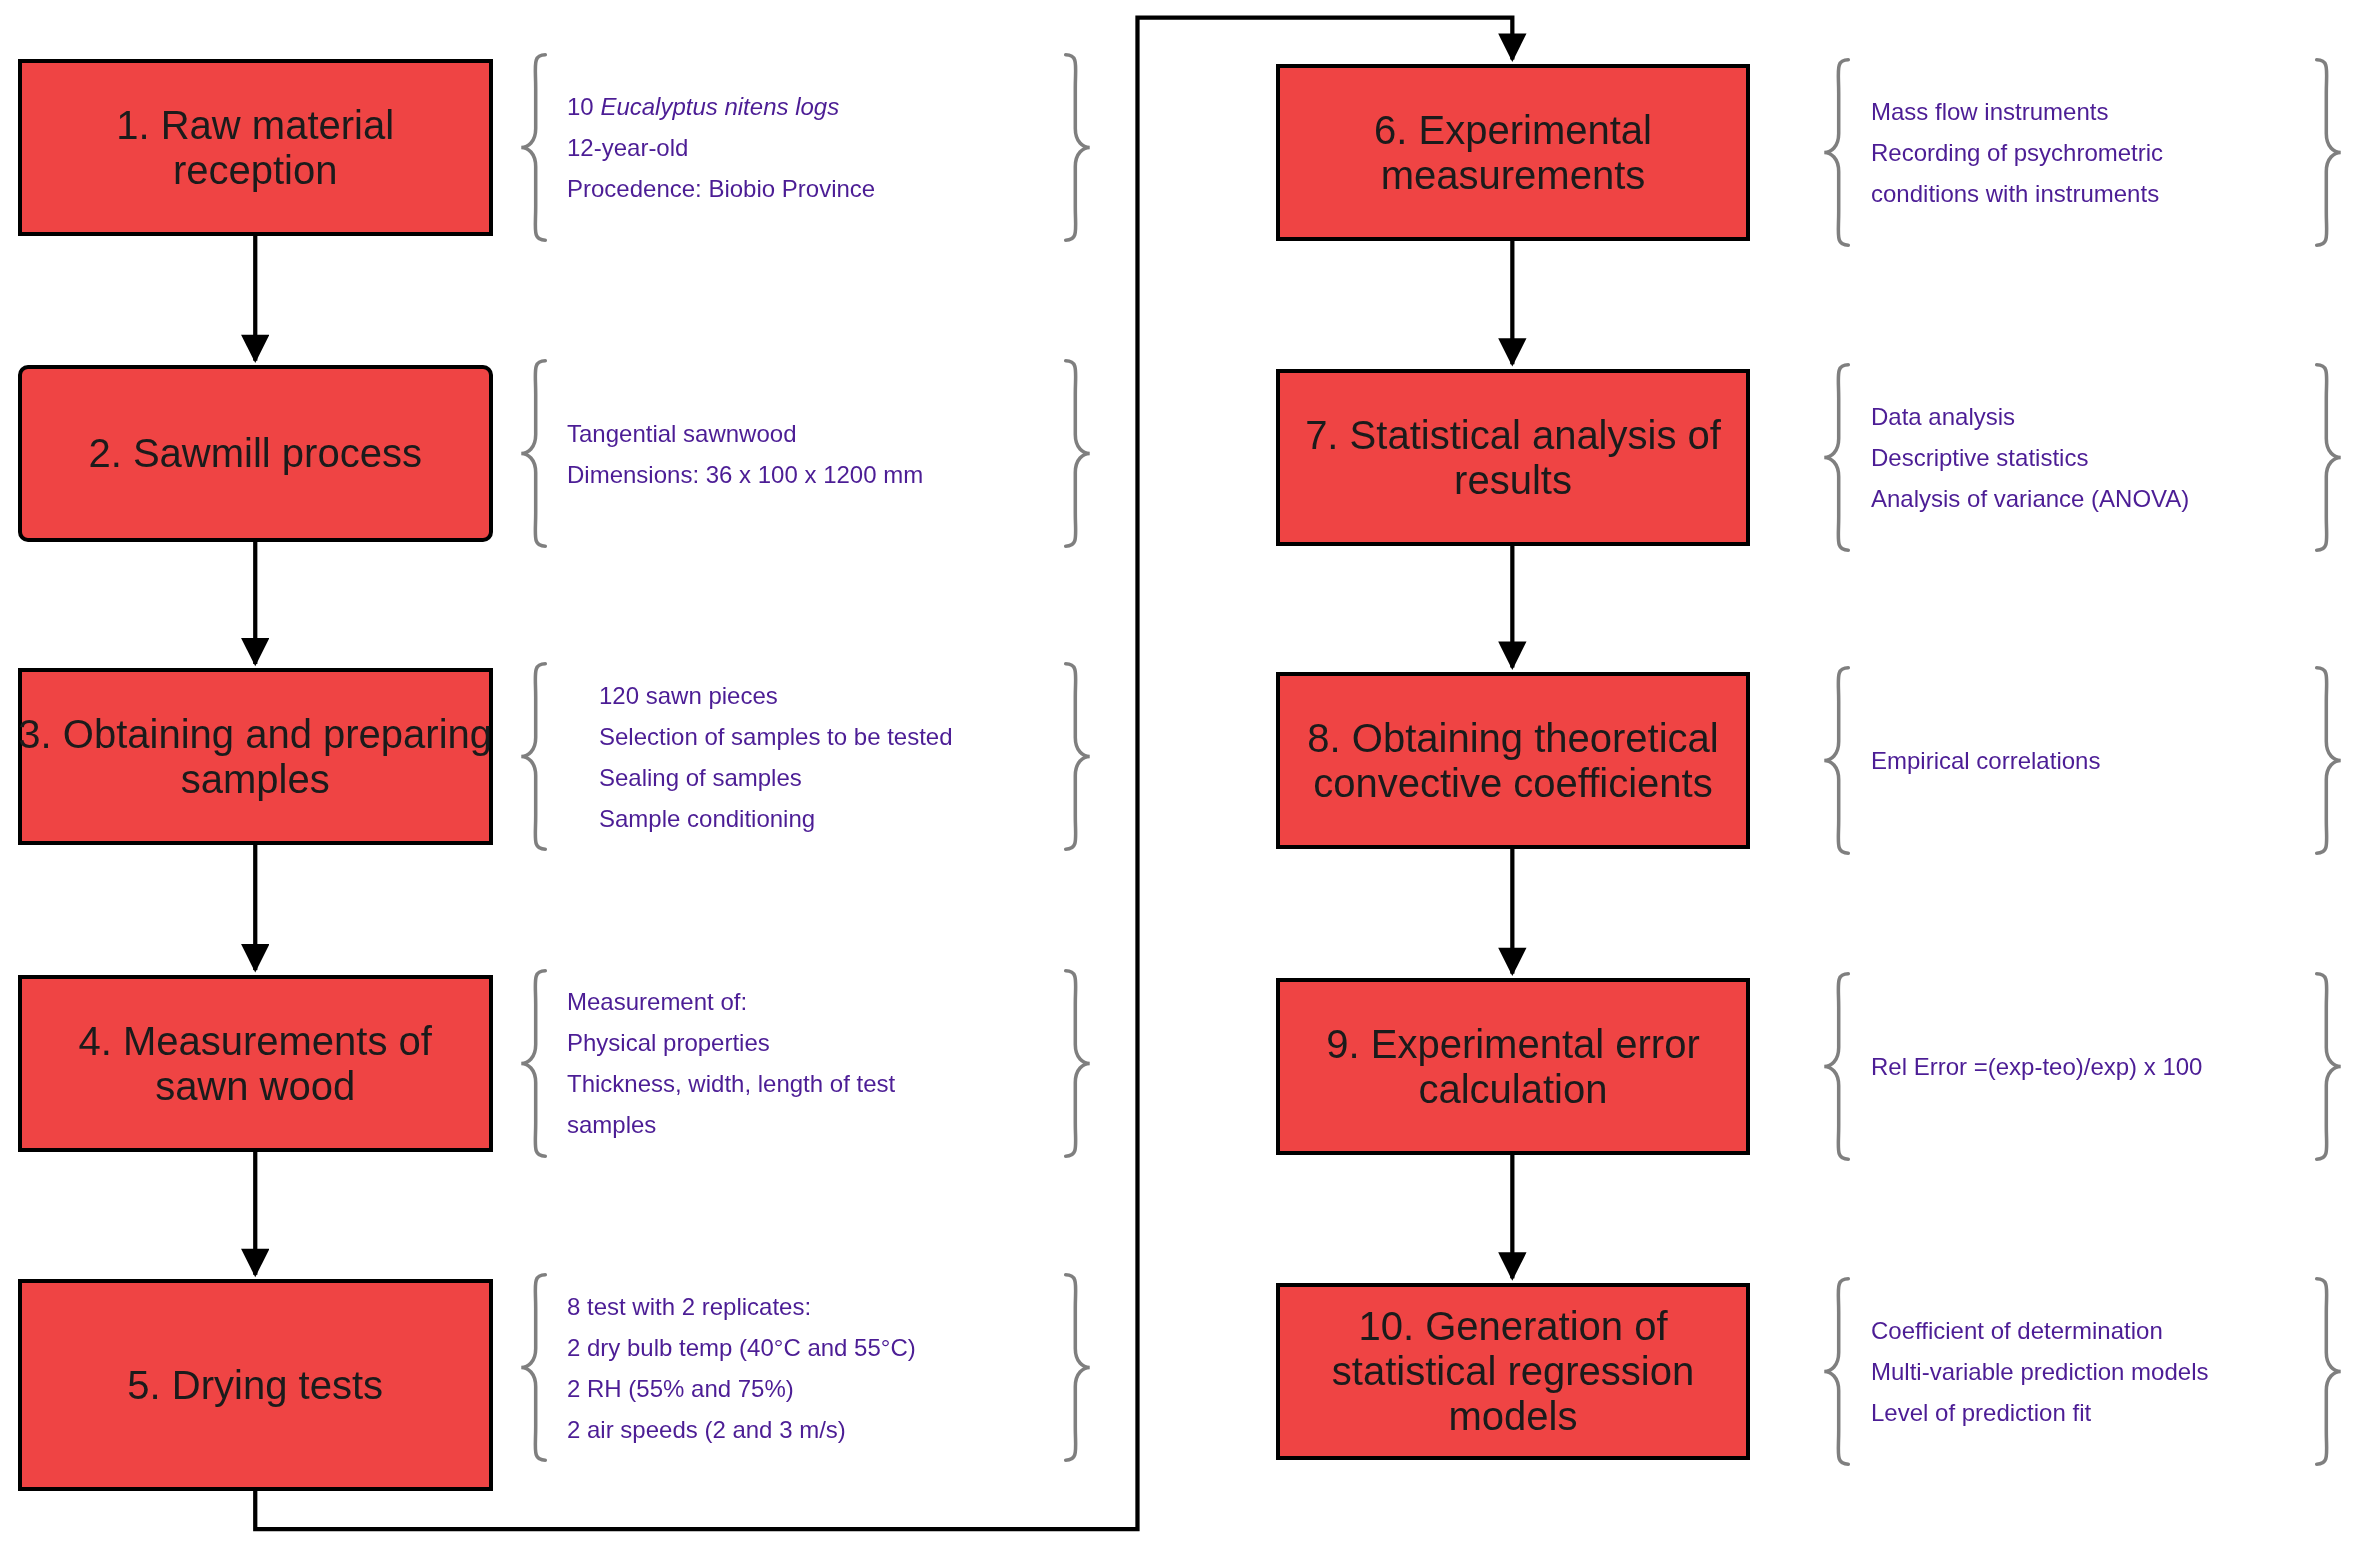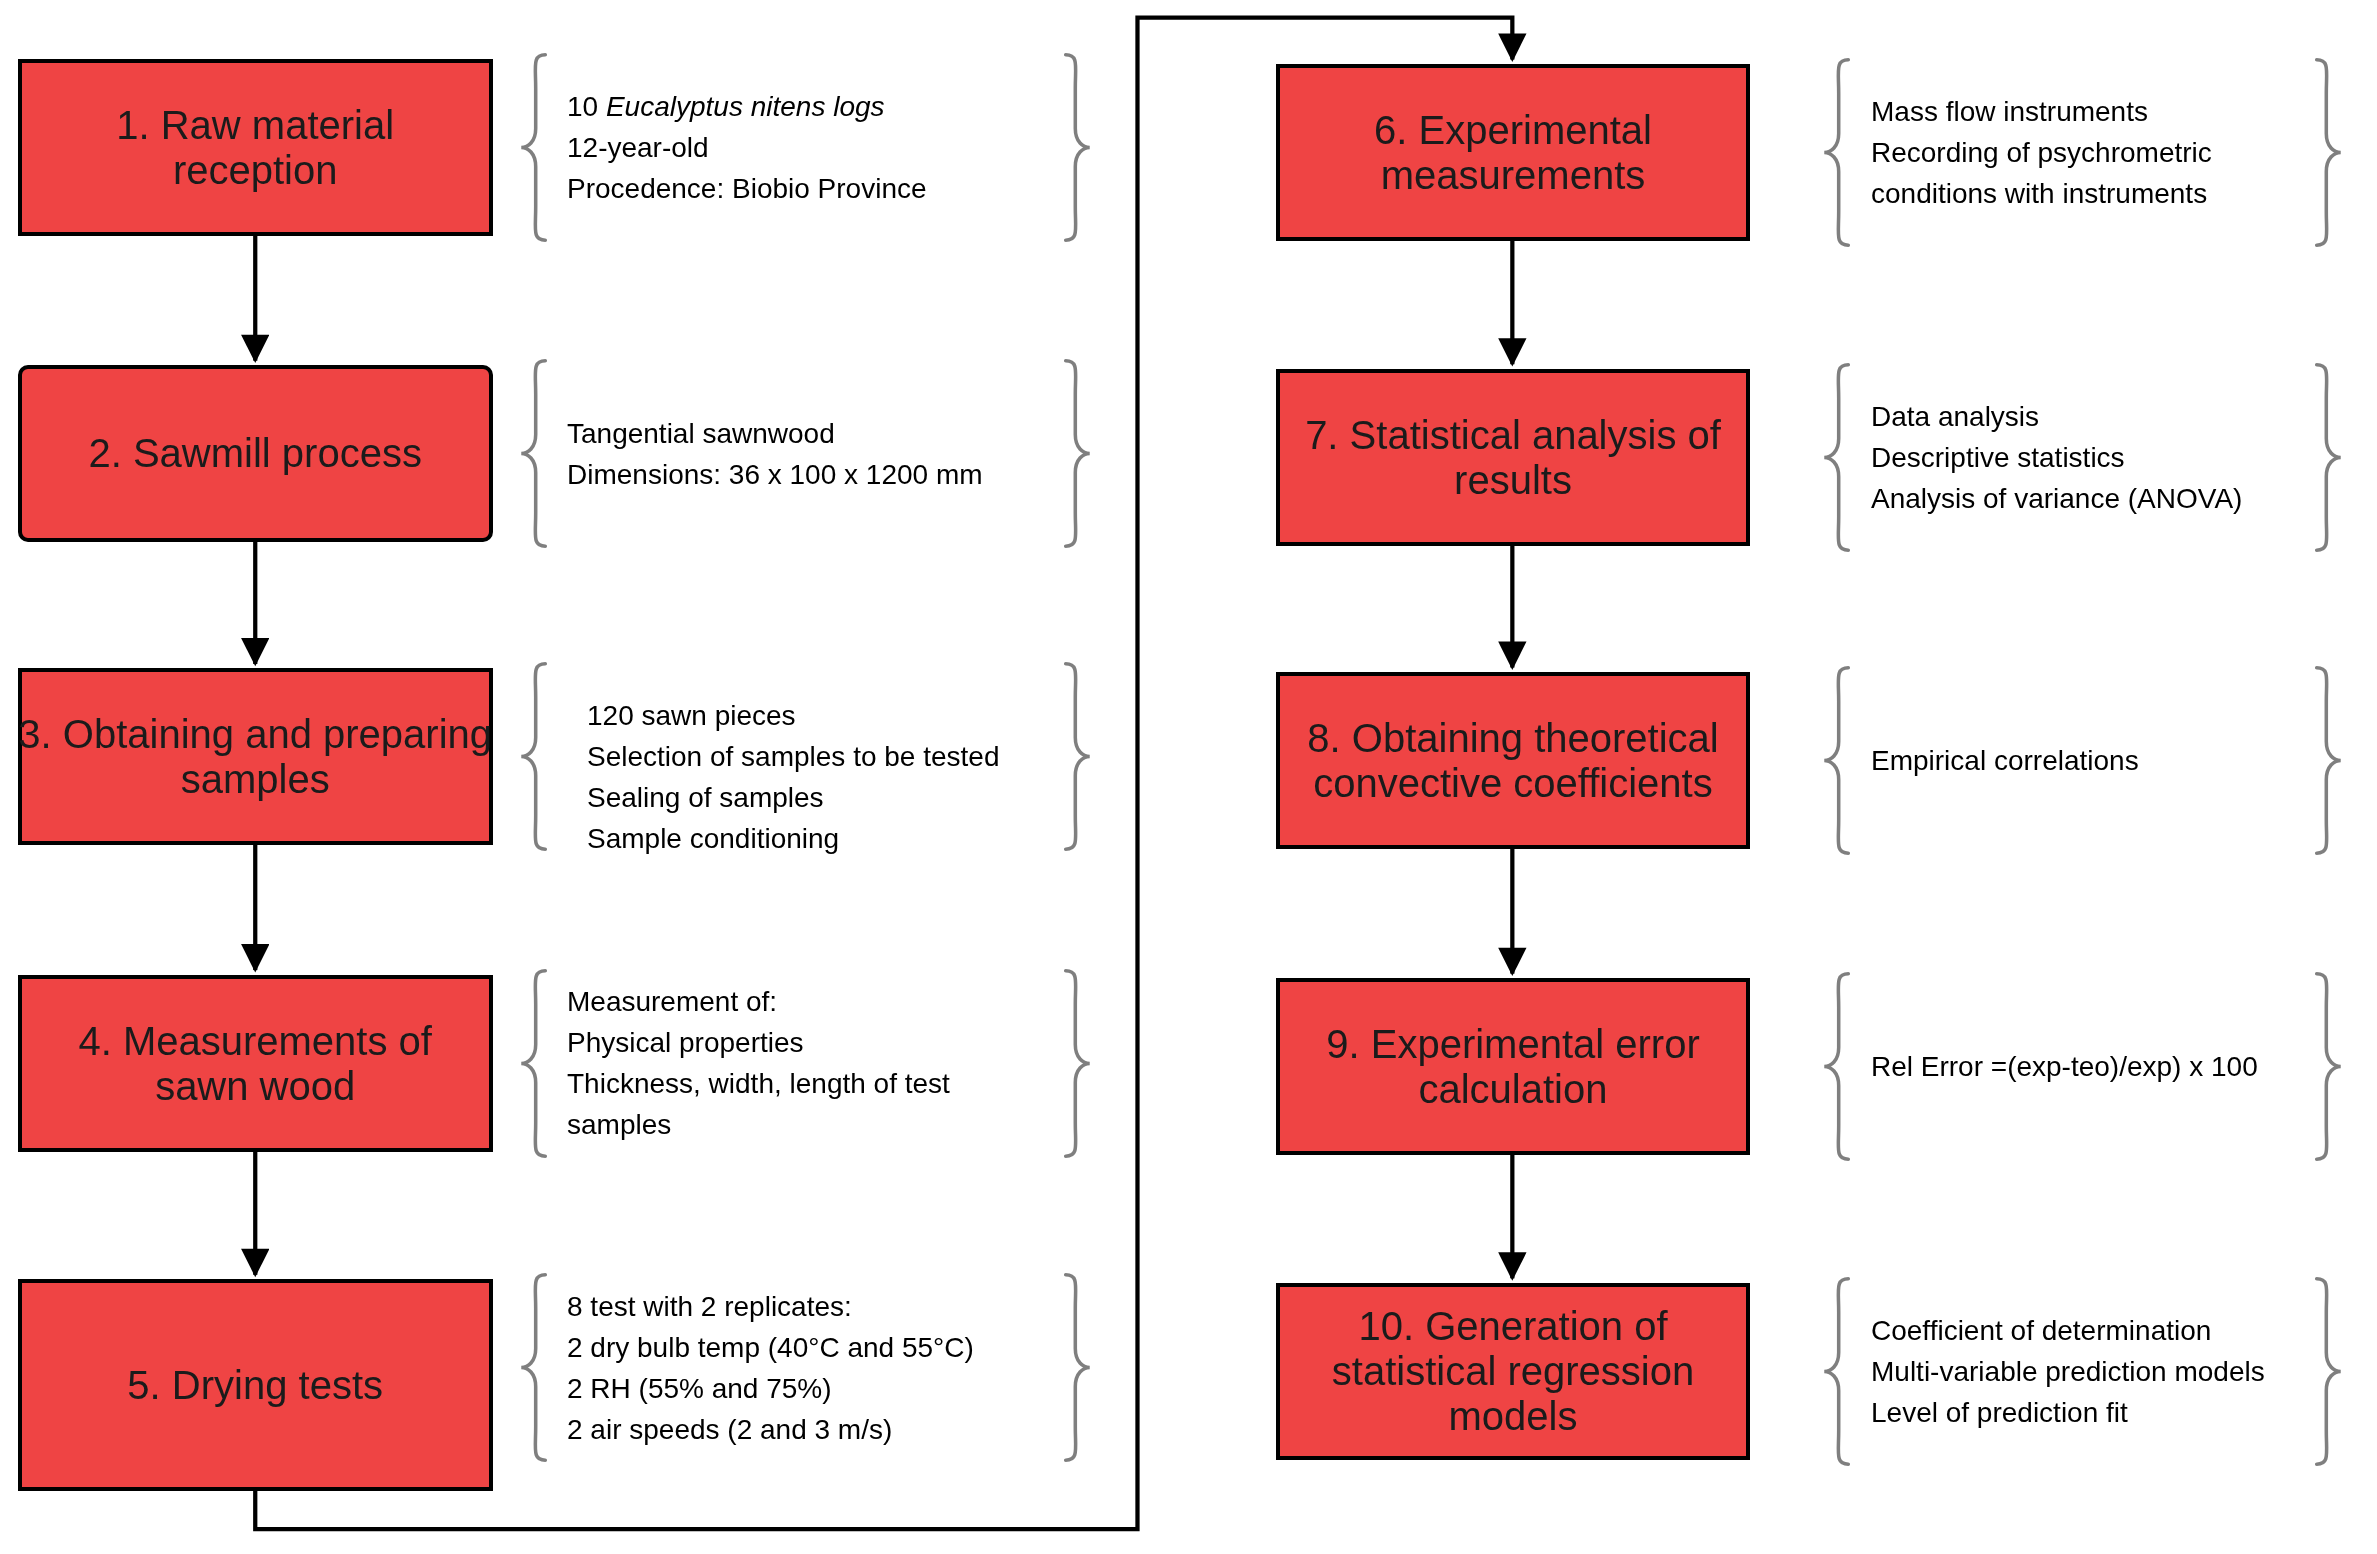--- a/index.html
+++ b/index.html
@@ -5,21 +5,21 @@
   html,body{margin:0;padding:0;background:#ffffff;}
   body{width:2377px;height:1554px;position:relative;overflow:hidden;
        font-family:"Liberation Sans",sans-serif;}
   #figure{position:absolute;left:0;top:0;width:2377px;height:1554px;}
   #connectors{position:absolute;left:0;top:0;}
   .flow-box{position:absolute;box-sizing:border-box;background:#ef4444;
             border:4.3px solid #000;display:flex;flex-direction:column;
             align-items:center;justify-content:center;text-align:center;
             font-size:40px;line-height:45px;color:#1b1b1b;}
   .box-line{white-space:nowrap;}
-  .annot-text{position:absolute;font-size:28px;line-height:41px;color:#000000;}
+  .annot-text{position:absolute;font-size:24px;line-height:41px;color:#4c1d95;}
   .note-line{white-space:nowrap;}
   .note-line .it{font-style:italic;}
   .brace{position:absolute;}
 </style>
 </head>
 <body>
 
 <div id="figure">
     <svg id="connectors" width="2377" height="1554" viewBox="0 0 3354 2193">
       <defs>
@@ -80,21 +80,21 @@
     <div class="brace" style="left: 517px; top: 661px;">
       <svg width="34" height="191" viewBox="0 0 48 270" style="overflow:visible;display:block;">
         <path d="M 40,4 C 21.6,4 26.400000000000002,18.900000000000002 26.400000000000002,51.3 L 26.400000000000002,108 C 26.400000000000002,126.89999999999999 15.36,135 6,135 C 15.36,135 26.400000000000002,143.1 26.400000000000002,162 L 26.400000000000002,218.70000000000002 C 26.400000000000002,251.10000000000002 21.6,266 40,266" fill="none" stroke="#7f7f7f" stroke-width="5" stroke-linecap="round"></path>
       </svg>
     </div>
     <div class="brace" style="left: 1060px; top: 661px;">
       <svg width="34" height="191" viewBox="0 0 48 270" style="overflow:visible;display:block;transform:scaleX(-1);">
         <path d="M 40,4 C 21.6,4 26.400000000000002,18.900000000000002 26.400000000000002,51.3 L 26.400000000000002,108 C 26.400000000000002,126.89999999999999 15.36,135 6,135 C 15.36,135 26.400000000000002,143.1 26.400000000000002,162 L 26.400000000000002,218.70000000000002 C 26.400000000000002,251.10000000000002 21.6,266 40,266" fill="none" stroke="#7f7f7f" stroke-width="5" stroke-linecap="round"></path>
       </svg>
     </div>
-    <div class="annot-text" style="left: 587px; top: 675px; margin-top: 20px;">
+    <div class="annot-text" style="left: 599px; top: 675px;">
       <div class="note-line"><span>120 sawn pieces</span></div>
       <div class="note-line"><span>Selection of samples to be tested</span></div>
       <div class="note-line"><span>Sealing of samples</span></div>
       <div class="note-line"><span>Sample conditioning</span></div>
     </div>
     <div class="flow-box" style="left: 17.7px; top: 975px; width: 475px; height: 177px;">
       <div class="box-line">4. Measurements of</div>
       <div class="box-line">sawn wood</div>
     </div>
     <div class="brace" style="left: 517px; top: 968px;">

